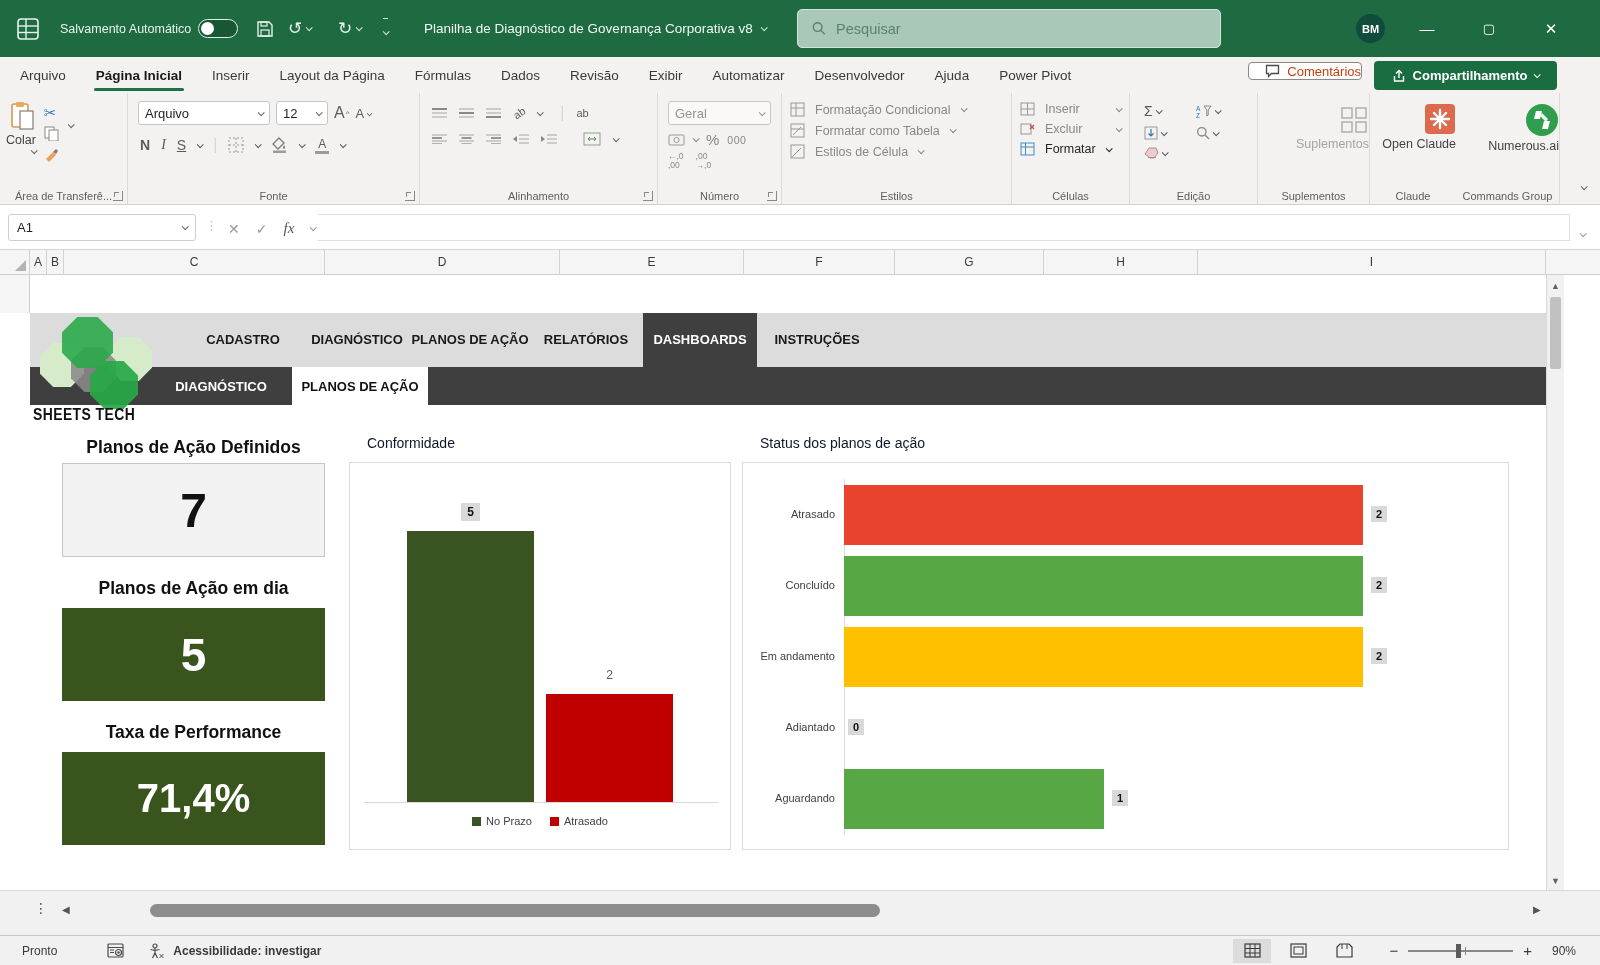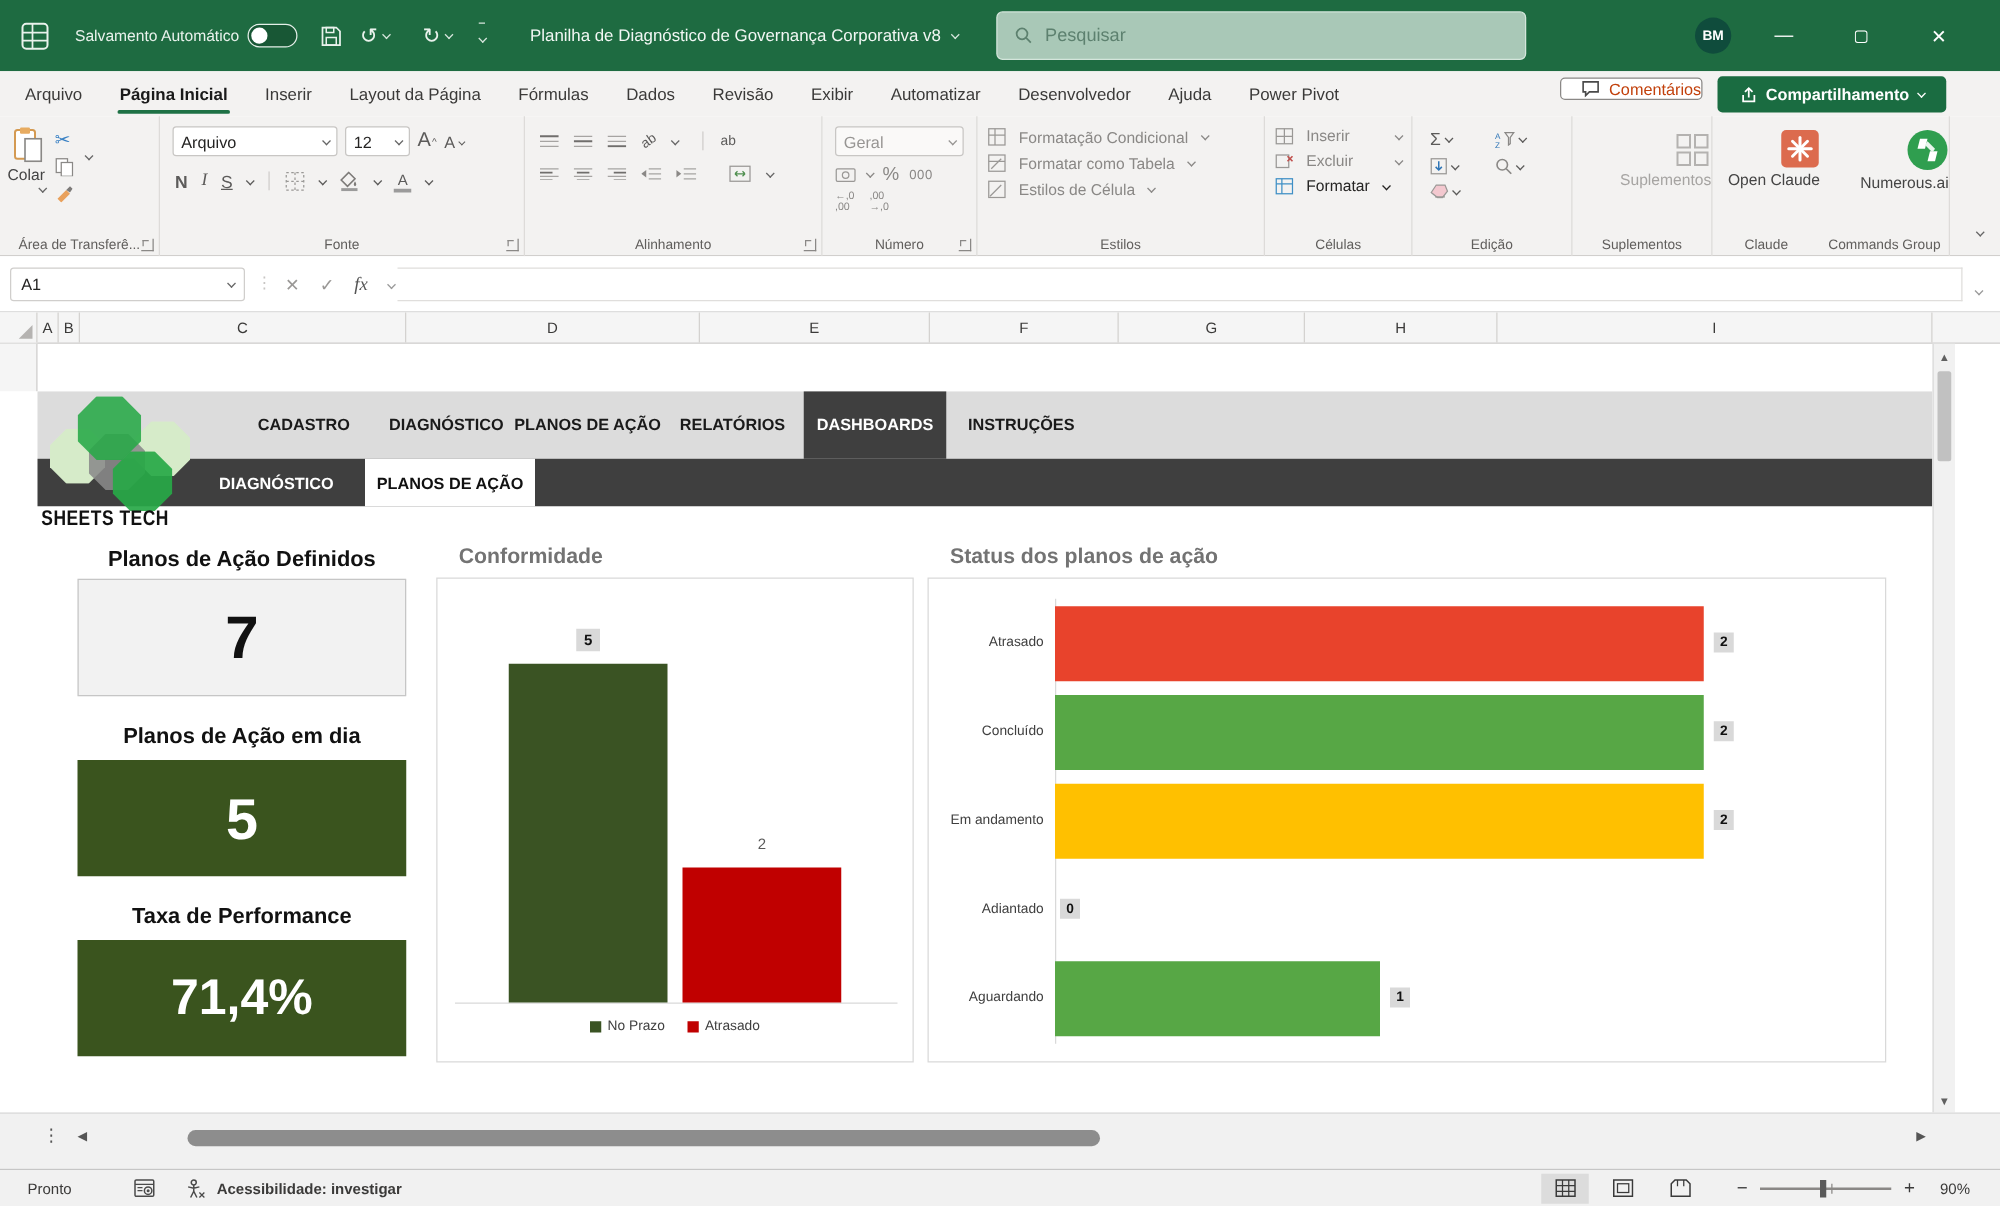--- a/index.html
+++ b/index.html
@@ -63,21 +63,21 @@
   #sheet { left:0; top:275px; width:1546px; height:615px; background:#fff; overflow:hidden;margin-top:38px; }
   .navband { position:absolute; left:30px; width:1516px; }
   .navitem { position:absolute; top:0; height:54px; display:flex; align-items:center; justify-content:center; text-align:center; font-size:13px; font-weight:bold; color:#1a1a1a; line-height:1.15; }
   .navitem.active { background:#3f3f3f; color:#fff; }
   .subitem { position:absolute; top:0; height:38px; display:flex; align-items:center; justify-content:center; font-size:13px; font-weight:bold; color:#fff; }
   .subitem.active { background:#fff; color:#111; }
   .kpi-title { position:absolute; width:263px; left:62px; text-align:center; font-size:17.5px; font-weight:bold; color:#111; }
   .kpi-box { position:absolute; left:62px; width:263px; height:94px; display:flex; align-items:center; justify-content:center; font-weight:bold; }
   .kpi-light { background:#f2f2f2; border:1px solid #c6c6c6; color:#111; font-size:48px; }
   .kpi-dark { background:#3a541e; color:#fff; font-size:46px; }
-  .chart-title { position:absolute; font-size:17px; font-weight:bold; color:#737373; }
+  .chart-title { position:absolute; font-size:14px; font-weight:normal; color:#0f172a; }
   .chart-panel { position:absolute; background:#fff; border:1px solid #d9d9d9; }
   .dlabel { position:absolute; font-size:11px; font-weight:bold; color:#111; background:#d9d9d9; padding:2px 5px; }
   .catlabel { position:absolute; left:0; width:92px; text-align:right; font-size:11px; color:#3f3f3f; }
   #conf-legend { position:absolute; left:0; right:0; top:352px; display:flex; justify-content:center; gap:18px; font-size:11px; color:#3f3f3f; align-items:center; }
   .lg-sq { display:inline-block; width:9px; height:9px; margin-right:5px; }
 
   
   .oct { position:absolute; clip-path:polygon(30% 0,70% 0,100% 30%,100% 70%,70% 100%,30% 100%,0 70%,0 30%); }
   #logotext { position:absolute; left:33px; top:92px; font-size:17px; font-weight:800; letter-spacing:.5px; color:#111; transform:scaleX(.82); transform-origin:left; white-space:nowrap; }
 

